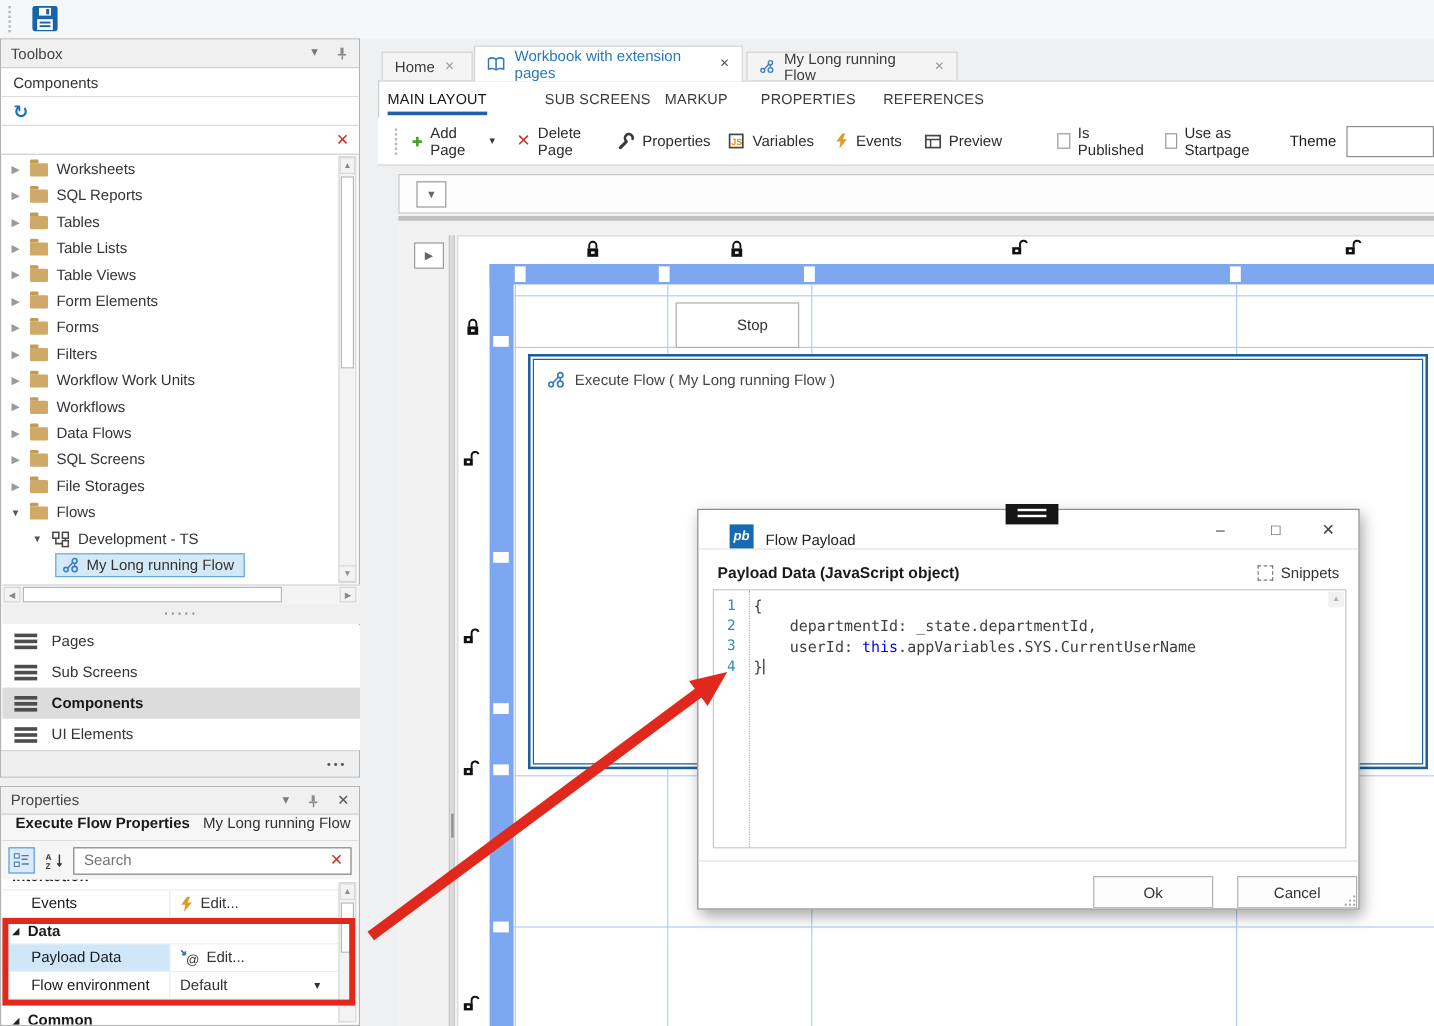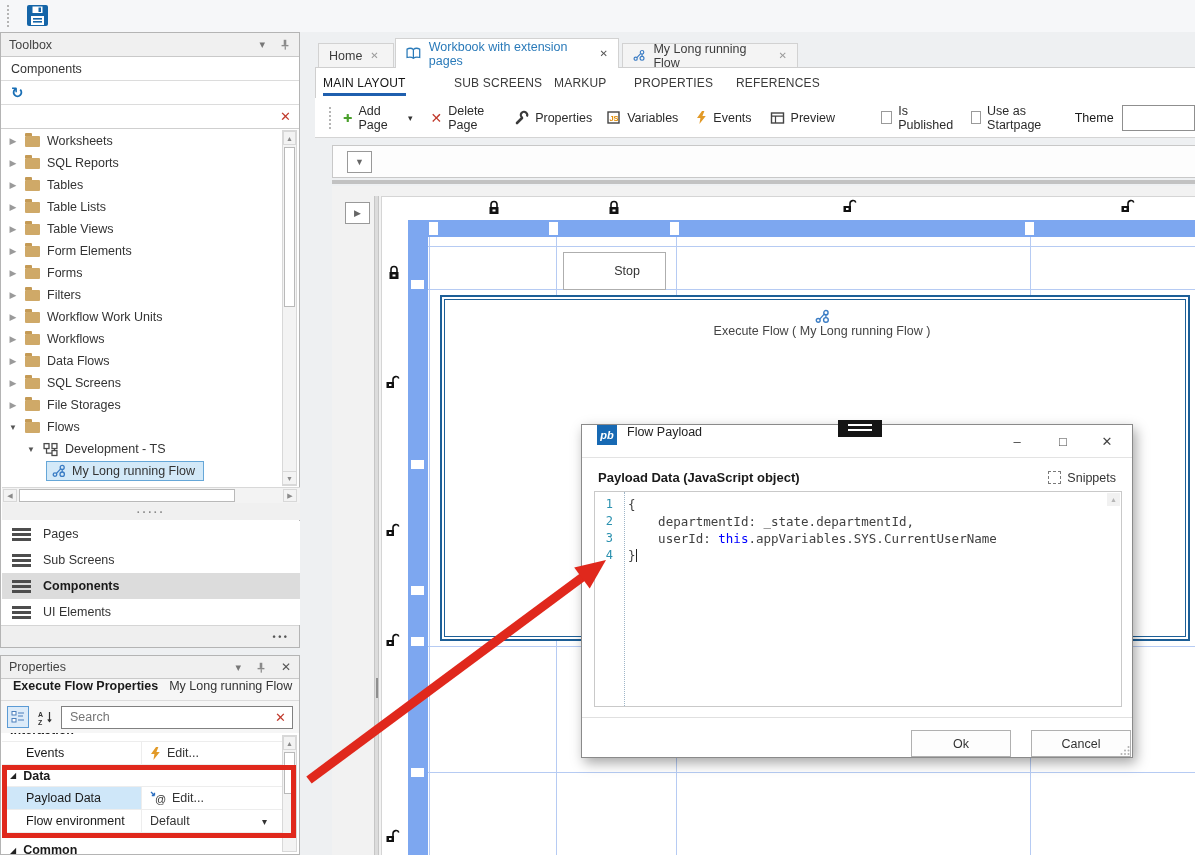--- a/index.html
+++ b/index.html
@@ -493,35 +493,35 @@
     <div class="hline" style="left:96px;top:586px;width:767px;"></div>
 
     <div class="cbtn" style="left:111px;top:66px;margin-top:48px;">
       <span>Start</span>
     </div>
     <div class="cbtn" style="left:231px;top:66px;padding-left:25px;">
       <span>Stop</span>
     </div>
 
     <div class="abs" style="left:108px;top:109px;width:750px;height:346px;background:#fff;border:2px solid #1d5f97;box-shadow:inset 0 0 0 2px #fff, inset 0 0 0 3px #1d5f97;">
-      <div style="display:flex;align-items:center;margin:12px 0 0 14px;color:#444;flex-direction:column;">
+      <div style="display:flex;align-items:center;gap:8px;margin:12px 0 0 14px;color:#444;">
         <svg width="15" height="15" viewBox="0 0 14 14">
           <circle cx="3" cy="10.6" r="1.8" fill="none" stroke="#3a7cc4" stroke-width="1.3"></circle>
           <circle cx="10.2" cy="3.4" r="2" fill="none" stroke="#3a7cc4" stroke-width="1.3"></circle>
           <circle cx="10.2" cy="10.2" r="2.2" fill="none" stroke="#3a7cc4" stroke-width="1.3"></circle>
           <path d="M4.4 9.5 L8.6 4.8 M10.2 5.4 V8" stroke="#3a7cc4" stroke-width="1.2" fill="none"></path>
         </svg>
         <span>Execute Flow ( My Long running Flow )</span>
       </div>
     </div>
   </div>
 
   <div class="abs" style="left:581px;top:424px;width:552px;height:334px;background:#fff;border:1px solid #8a8a8a;box-shadow:3px 5px 12px rgba(0,0,0,.35);z-index:30;">
 
-    <div style="height:33px;display:flex;align-items:flex-start;gap:10px;padding-left:15px;border-bottom:1px solid #e3e3e3;">
+    <div style="height:33px;display:flex;align-items:flex-end;gap:10px;padding-left:26px;border-bottom:1px solid #e3e3e3;">
       <span style="width:20px;height:20px;background:#1769b3;color:#fff;font-weight:bold;font-style:italic;font-size:11px;display:flex;align-items:center;justify-content:center;">pb</span>
       <span style="color:#222;">Flow Payload</span>
       <span class="winbtn" style="right:98px;">–</span>
       <span class="winbtn" style="right:52px;">□</span>
       <span class="winbtn" style="right:8px;">✕</span>
     </div>
 
     <div style="display:flex;align-items:center;padding:12px 16px 8px 16px;">
       <span style="font-weight:bold;font-size:13px;color:#1a1a1a;">Payload Data (JavaScript object)</span>
       <span style="margin-left:auto;display:flex;align-items:center;gap:6px;">

